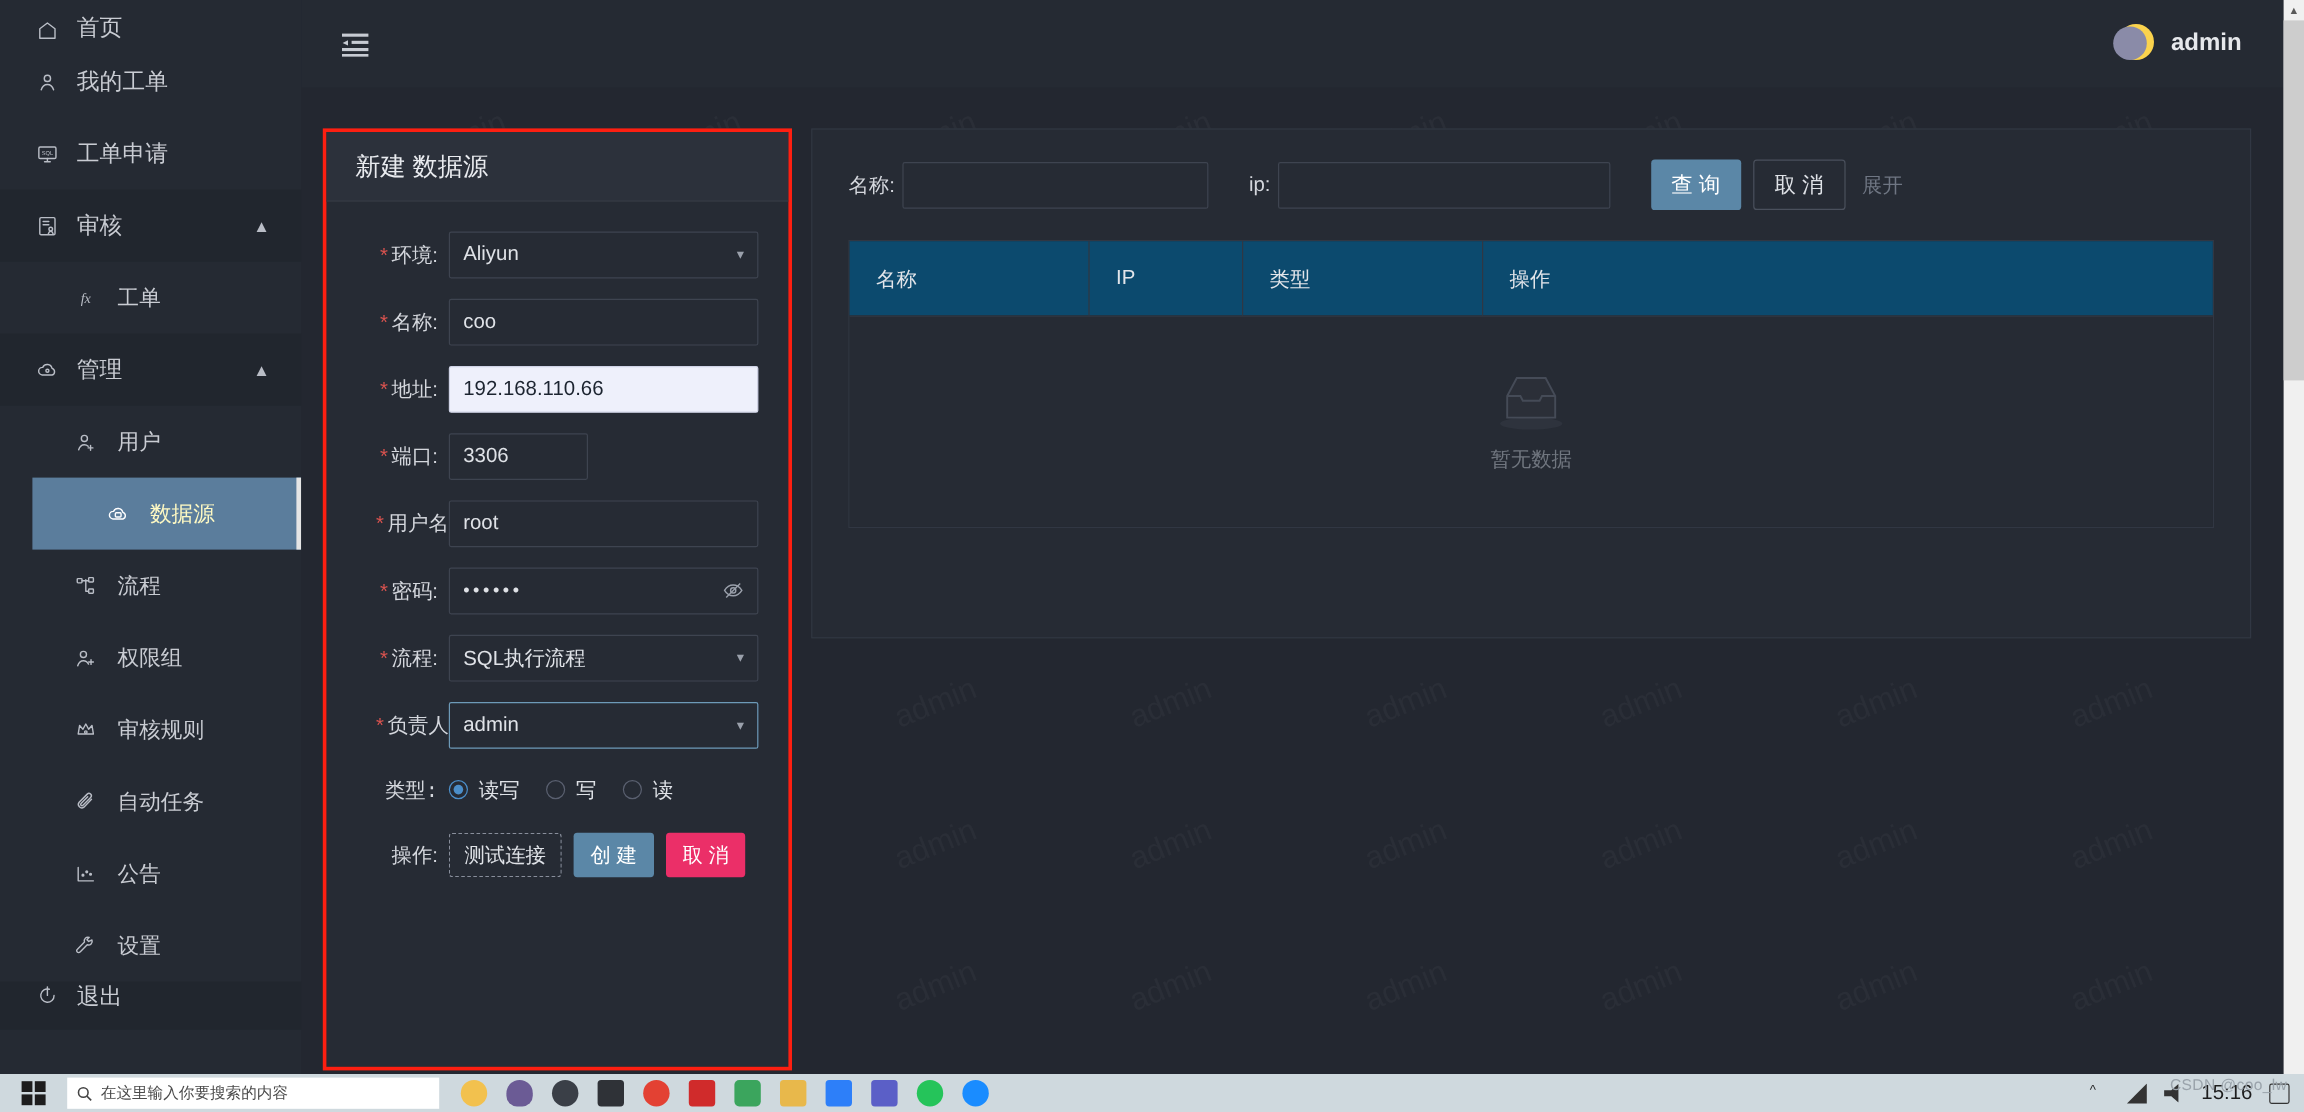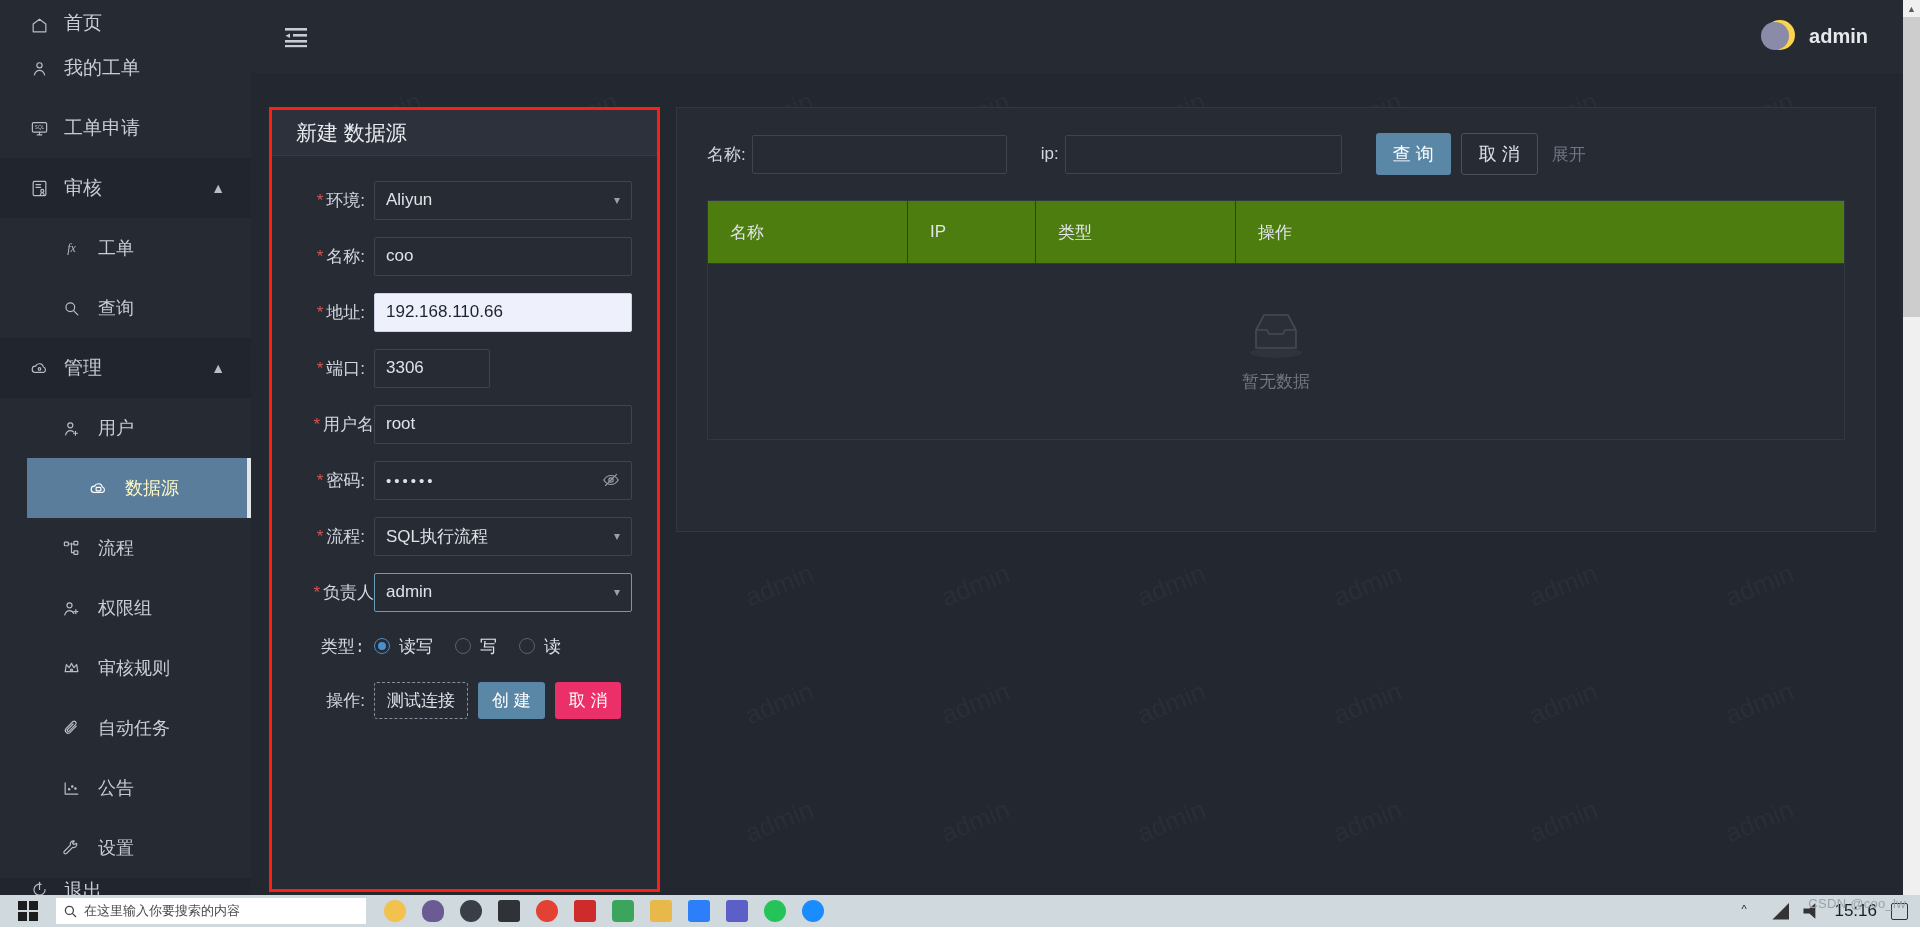--- a/index.html
+++ b/index.html
@@ -62,21 +62,21 @@
     border-radius: 50%; background: #8a8ba8;
   }
   .admin-name { color: #e6e8ec; font-size: 20px; font-weight: bold; }
 
   
   .form-card {
     position: absolute; left: 269px; top: 107px; width: 391px; height: 785px;
     background: #262b34; border: 3px solid #fd1f11; overflow: hidden;
   }
   .form-head {
-    height: 46px; background: #2c313b; display: flex; align-items: center;
+    height: 58px; background: #2c313b; display: flex; align-items: center;
     padding-left: 24px; color: #e9ebef; font-size: 21px;
     border-bottom: 1px solid #353a45;
   }
   .form-body { padding: 16px 0 0 0; }
   .frow { display: flex; align-items: center; height: 56px; position: relative; }
   .flabel {
     width: 102px; text-align: right; padding-right: 9px; flex: none;
     color: #d4d7dd; font-size: 17px; white-space: nowrap;
   }
   .flabel .req { color: #d9534f; margin-right: 3px; }
@@ -143,21 +143,21 @@
     padding: 9px 17px; background: #5b87a7; color: #fff; font-size: 18px;
     border: none; border-radius: 3px; cursor: pointer;
   }
   .btn-cancel {
     padding: 8px 17px; background: transparent; color: #dfe2e7; font-size: 18px;
     border: 1px solid #4a505c; border-radius: 3px; margin-left: 10px; cursor: pointer;
   }
   .link-expand { color: #6f7683; font-size: 17px; margin-left: 14px; cursor: pointer; }
 
   .table-wrap { margin: 0 30px; border: 1px solid #313743; border-top: 1px solid #313743; }
-  .thead { display: flex; height: 62px; background: #4d7c0f; }
+  .thead { display: flex; height: 62px; background: #0c4a6e; }
   .th {
     display: flex; align-items: center; padding-left: 22px;
     color: #e2e5ea; font-size: 17px; border-right: 1px solid #313743;
   }
   .th:last-child { border-right: none; }
   .th.c0 { width: 200px; } .th.c1 { width: 196px; }
   .th.c2 { width: 128px; } .th.c3 { width: 200px; }
   .th.c4 { flex: 1; }
   .tbody {
     height: 176px; display: flex; flex-direction: column;
@@ -351,29 +351,20 @@
           <span class="caret">▲</span>
         </div>
         <div class="nav-item sub">
           <span class="ic">
             <svg viewBox="0 0 24 24" width="19" height="19">
               <text x="12" y="17" font-size="15" fill="#b9bdc6" text-anchor="middle" font-family="Liberation Serif" font-style="italic">fx</text>
             </svg>
           </span>
           <span class="lbl">工单</span>
         </div>
-        <div class="nav-item sub">
-          <span class="ic">
-            <svg viewBox="0 0 24 24" width="19" height="19" fill="none" stroke="#b9bdc6" stroke-width="1.5" stroke-linecap="round" stroke-linejoin="round">
-              <circle cx="10.5" cy="10.5" r="5.5"></circle>
-              <line x1="14.6" y1="14.6" x2="20" y2="20"></line>
-            </svg>
-          </span>
-          <span class="lbl">查询</span>
-        </div>
         <div class="nav-item group-open">
           <span class="ic">
             <svg viewBox="0 0 24 24" width="19" height="19" fill="none" stroke="#b9bdc6" stroke-width="1.5" stroke-linecap="round" stroke-linejoin="round">
               <path d="M6.5 17a4 4 0 0 1 .6-8 5.2 5.2 0 0 1 9.8 1.1A3.6 3.6 0 0 1 17 17Z"></path>
               <circle cx="12" cy="12.6" r="1.6"></circle>
             </svg>
           </span>
           <span class="lbl">管理</span>
           <span class="caret">▲</span>
         </div>

